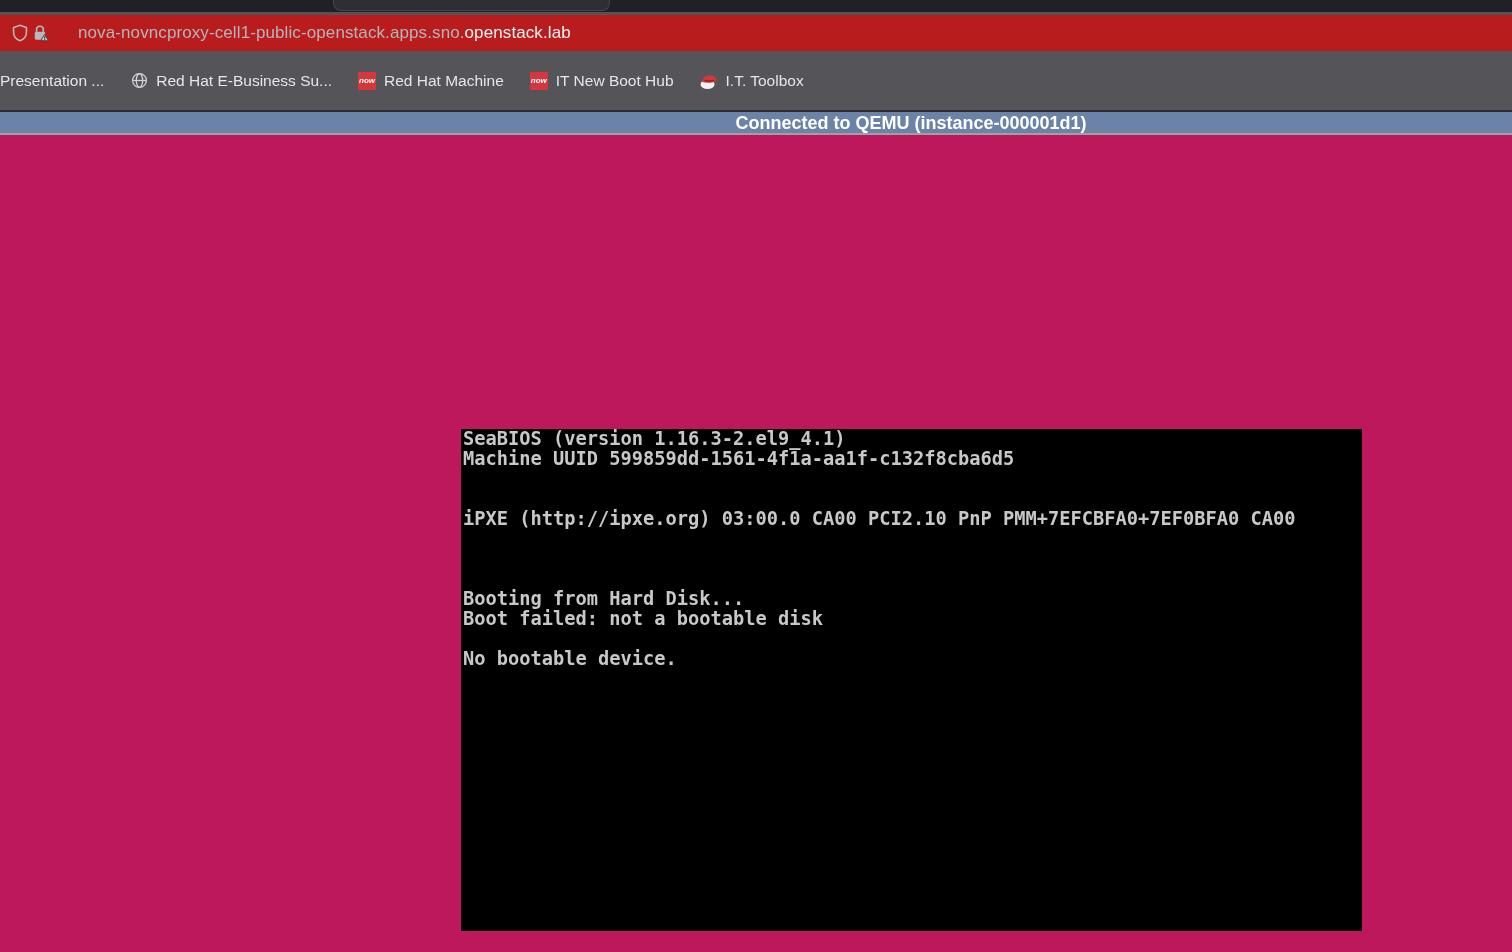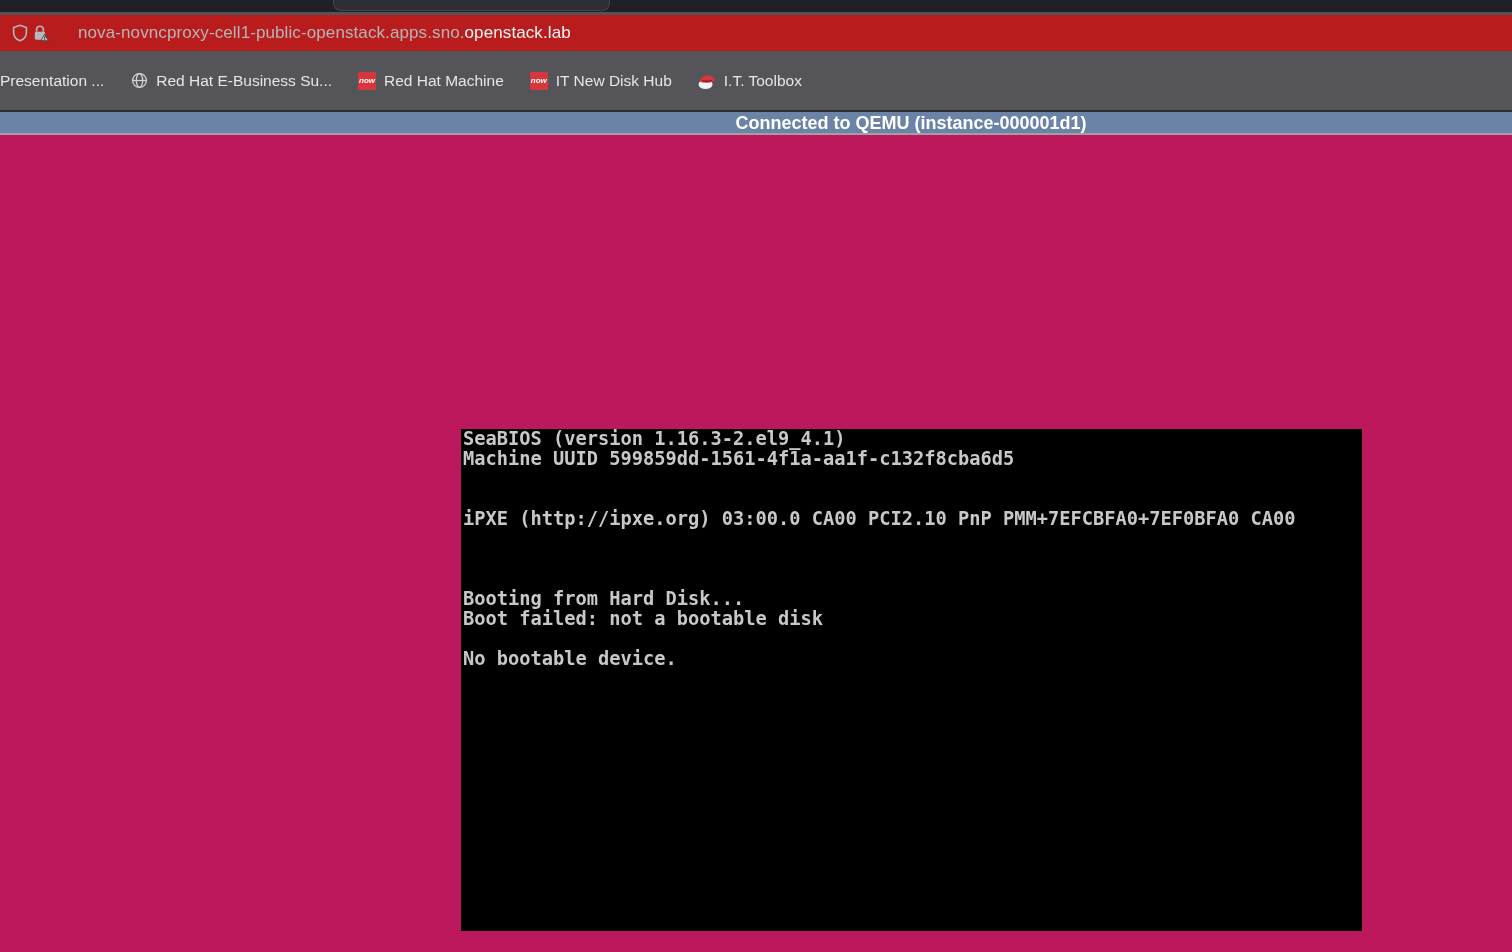--- a/index.html
+++ b/index.html
@@ -94,21 +94,21 @@
     <div class="bm">
       <span class="favicon">
         <span class="now-badge">now</span>
       </span>
       <span>Red Hat Machine</span>
     </div>
     <div class="bm">
       <span class="favicon">
         <span class="now-badge">now</span>
       </span>
-      <span>IT New Disk Hub</span>
+      <span>IT New Boot Hub</span>
     </div>
     <div class="bm">
       <span class="favicon">
         <svg width="18" height="18" viewBox="0 0 16 16">
           <ellipse cx="6.7" cy="11" rx="6.2" ry="4.2" fill="#f2f2f2"></ellipse>
           <path d="M1.6 8.6 Q2.2 4.8 6 3.4 Q10 2 13.4 4.6 Q15.6 6.4 14.6 7.6 Q13 9.4 8.6 9.6 Q4 9.8 1.6 8.6 Z" fill="#d6373c"></path>
           <path d="M4.2 6.8 Q7.5 8.2 12 6.9 L12.6 8.1 Q8 9.6 3.8 8 Z" fill="#8f1f24"></path>
         </svg>
       </span>
       <span>I.T. Toolbox</span>

